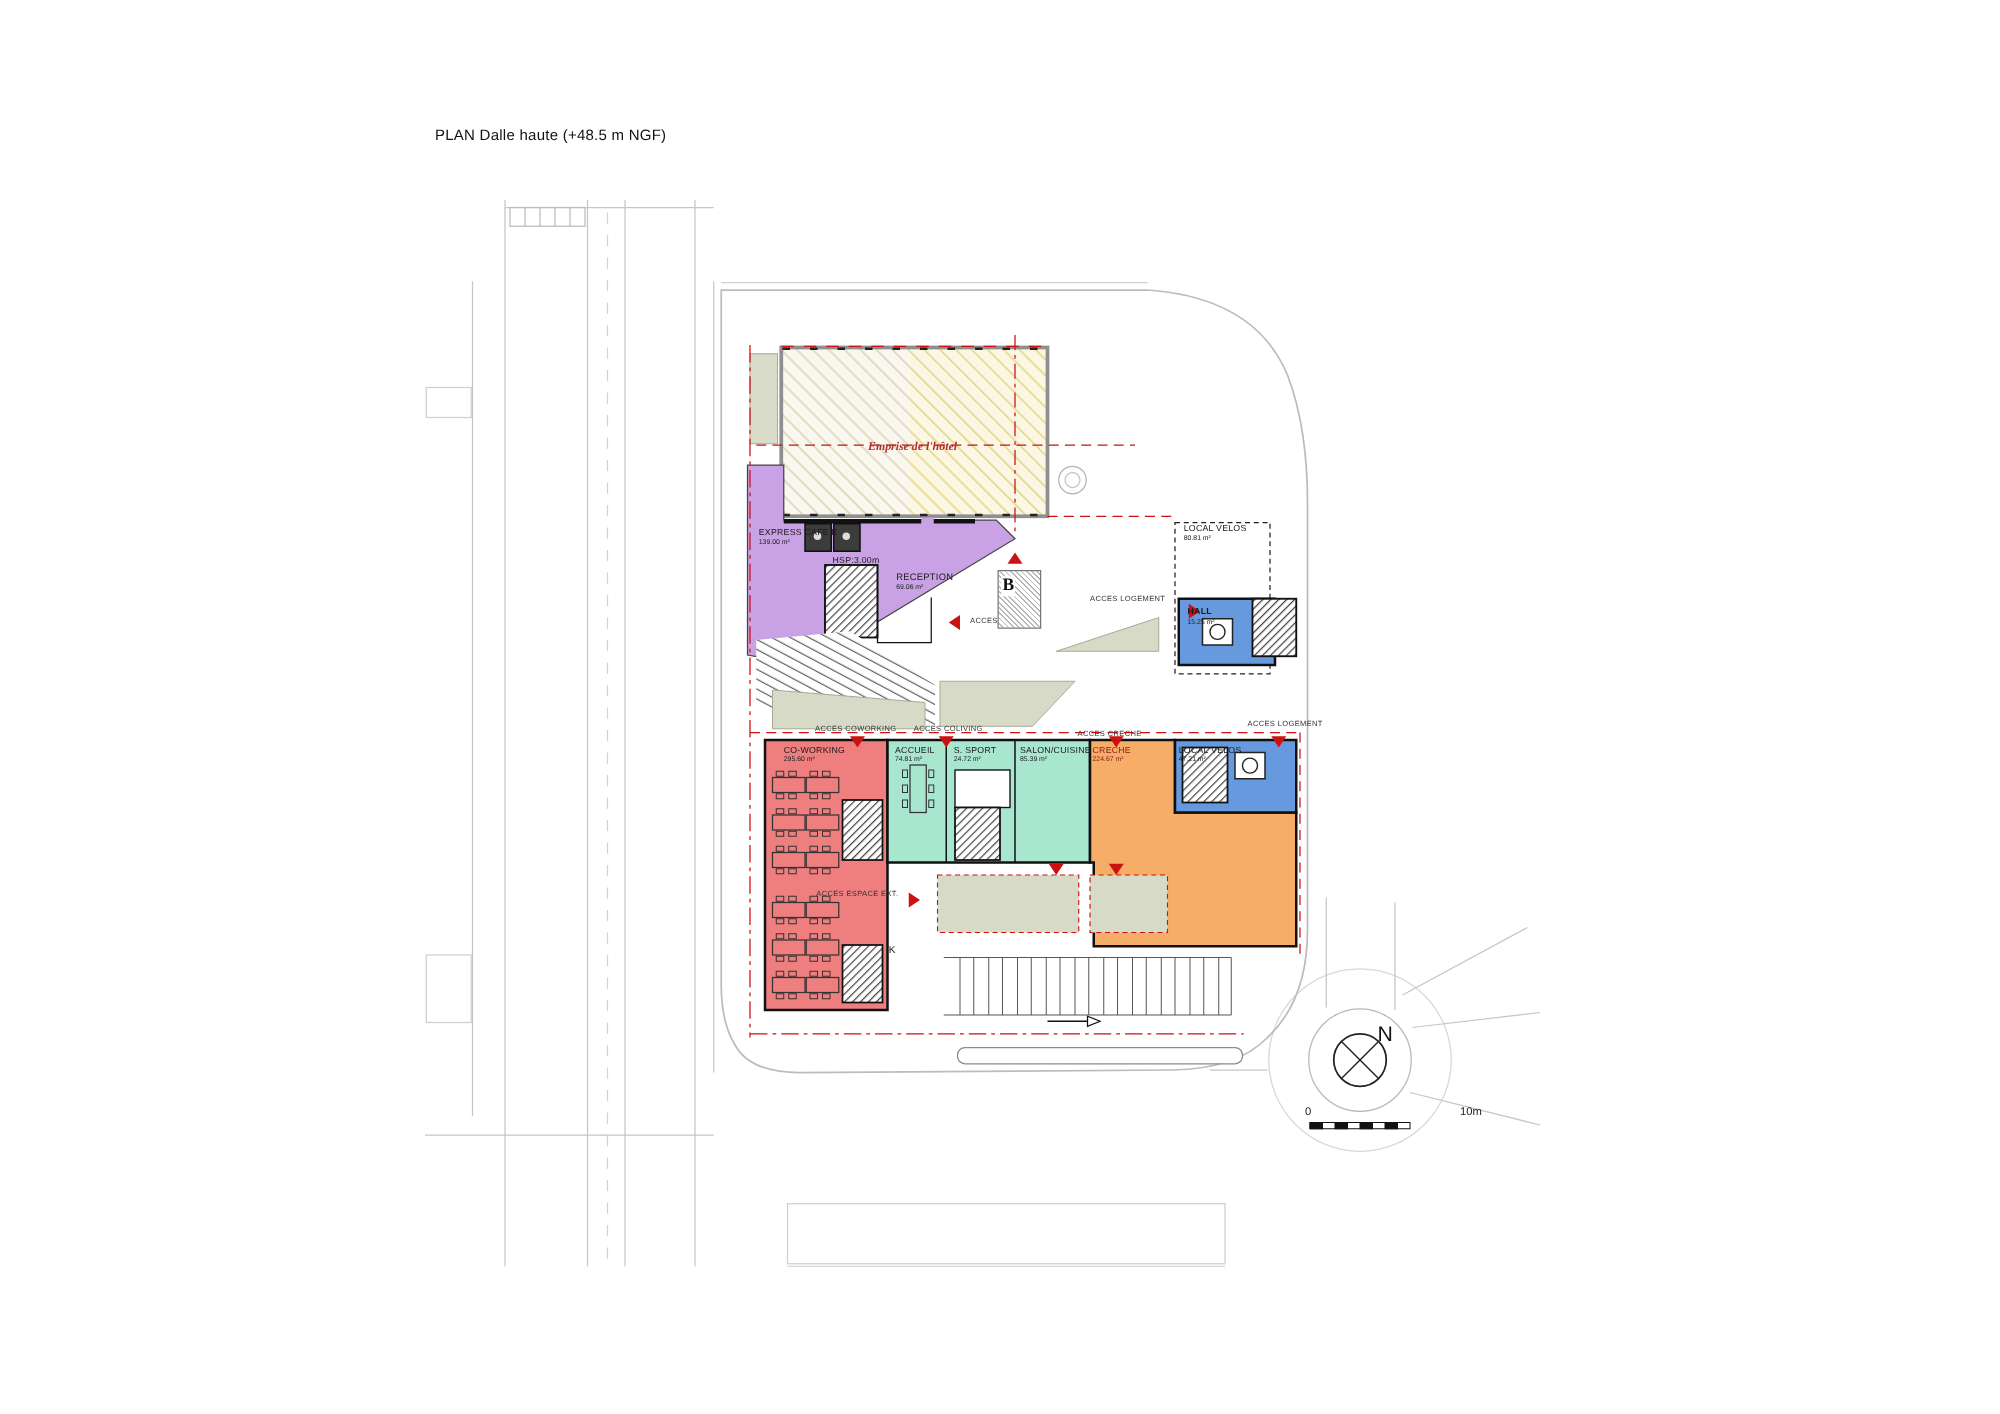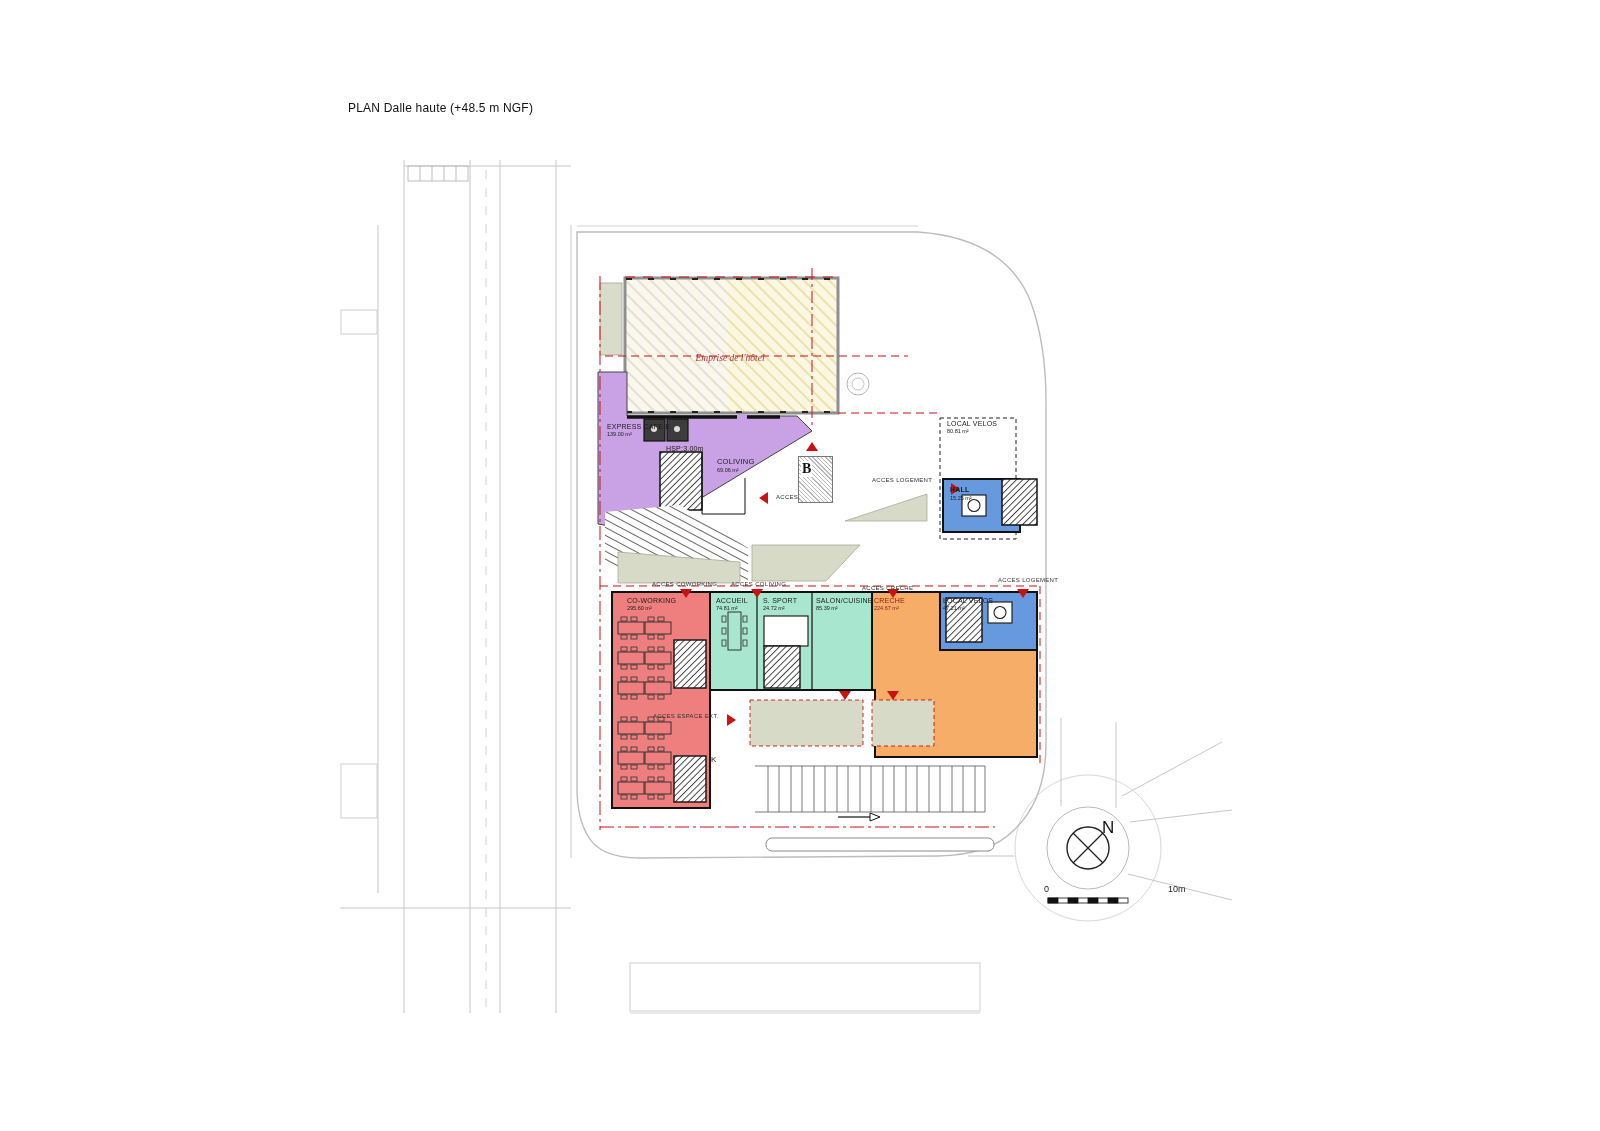--- a/index.html
+++ b/index.html
@@ -4,21 +4,21 @@
 <style>
   html,body{margin:0;padding:0;background:#fff;}
   .plan{position:relative;width:1324px;height:1131px;background:#ffffff;overflow:hidden;
         font-family:"Liberation Sans",sans-serif;color:#1a1a1a;padding-left:44px;}
   svg.layer{position:absolute;left:0;top:0;width:1600px;height:1131px;}
   .lbl{position:absolute;white-space:nowrap;font-size:7px;line-height:1.1;color:#1a1a1a;letter-spacing:.2px;}
   .area{position:absolute;white-space:nowrap;font-size:5.5px;line-height:1;color:#222;}
   .acc{position:absolute;white-space:nowrap;font-size:6px;letter-spacing:.3px;color:#333;}
   .title{position:absolute;left:348px;top:101px;font-size:12px;color:#111;letter-spacing:.2px;}
   .emprise{position:absolute;left:655px;top:353px;width:150px;text-align:center;
-           font-family:"Liberation Serif",serif;font-style:italic;font-weight:normal;
+           font-family:"Liberation Serif",serif;font-style:italic;font-weight:bold;
            font-size:9.5px;color:#b03030;}
   .creche-name{color:#8b1a1a;}
   .klbl{position:absolute;left:711px;top:755px;font-size:8px;color:#222;}
   .north{position:absolute;left:1102px;top:818px;font-size:17px;color:#111;}
   .scl{position:absolute;font-size:9px;color:#222;}
   .stamp{position:absolute;left:798px;top:456px;width:33px;height:45px;border:1px solid #777;
          background:repeating-linear-gradient(45deg,#ffffff 0 2px,#b9b9b9 2px 3px);}
   .stamp span{position:absolute;left:2px;top:4px;font-family:"Liberation Serif",serif;
               font-weight:bold;font-size:14px;color:#111;background:#fff;padding:0 1px;}
 </style>
@@ -212,21 +212,21 @@
     <rect x="1108" y="898" width="10" height="5" fill="#111"></rect>
   </g>
 </svg>
 
 <div class="title">PLAN Dalle haute (+48.5 m NGF)</div>
 <div class="emprise">Emprise de l'hôtel</div>
 
 <div class="lbl" style="left:607px;top:423px;">EXPRESS CAFE E</div>
 <div class="area" style="left:607px;top:432px;">139.00 m²</div>
 <div class="lbl" style="left:666px;top:445px;">HSP:3.00m</div>
-<div class="lbl" style="left:717px;top:458px;font-size:7.5px;">COLIVING</div>
+<div class="lbl" style="left:717px;top:458px;font-size:7.5px;">RECEPTION</div>
 <div class="area" style="left:717px;top:468px;">69.06 m²</div>
 
 <div class="lbl" style="left:947px;top:420px;">LOCAL VELOS</div>
 <div class="area" style="left:947px;top:429px;">80.81 m²</div>
 <div class="lbl" style="left:950px;top:486px;font-weight:bold;">HALL</div>
 <div class="area" style="left:950px;top:496px;">15.25 m²</div>
 
 <div class="lbl" style="left:627px;top:597px;">CO-WORKING</div>
 <div class="area" style="left:627px;top:606px;">295.60 m²</div>
 <div class="lbl" style="left:716px;top:597px;">ACCUEIL</div>

